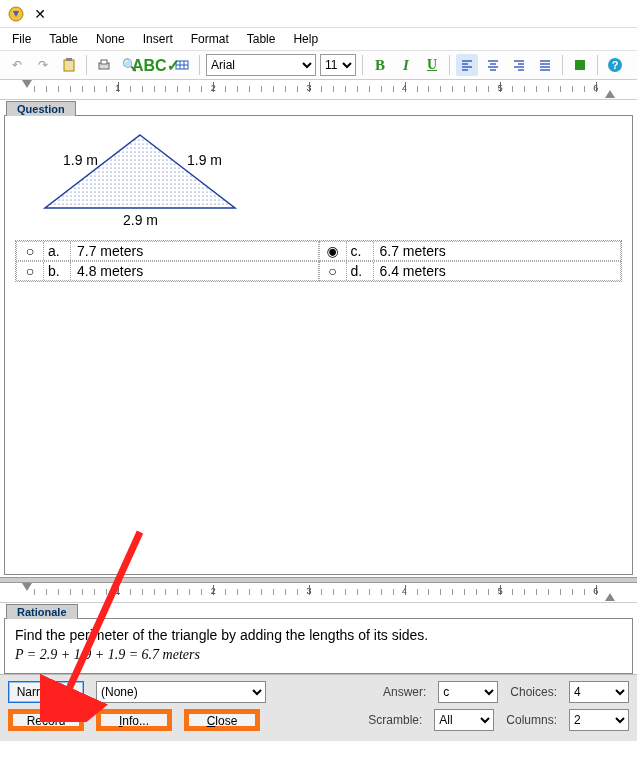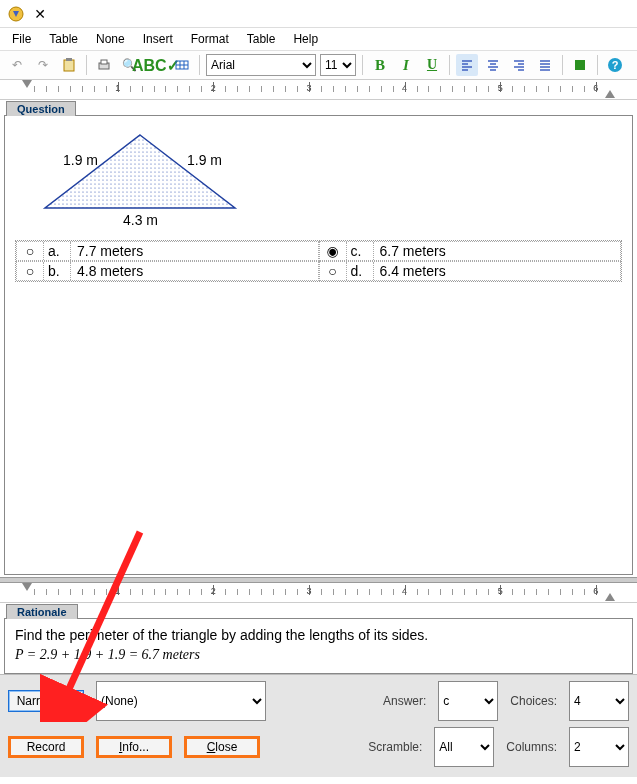--- a/index.html
+++ b/index.html
@@ -30,23 +30,23 @@
 .ans-grid { display:grid; grid-template-columns: 1fr 1fr; gap:0; border:1px dotted #999; margin-top:10px; }
 .ans-cell { display:flex; align-items:center; border:1px dotted #aaa; font-size:14px; }
 .ans-cell .rad { width:26px; text-align:center; }
 .ans-cell .lab { width:28px; border-left:1px dotted #aaa; border-right:1px dotted #aaa; padding:1px 4px; }
 .ans-cell .txt { flex:1; padding:1px 6px; }
 .divider { height:6px; background:#ccc; border-top:1px solid #999; border-bottom:1px solid #999; margin:2px 0 0 0; }
 .rationale-body { border:1px solid #888; background:#fff; padding:8px 10px; margin:0 4px; height:56px; overflow:hidden; font-size:14px; }
 .rationale-body .eq { margin-top:4px; font-style:italic; font-family: "Times New Roman", serif; }
 .bottom-panel { background:#e5e5e5; border-top:1px solid #bbb; padding:6px 8px 4px 8px; }
 .bottom-row { display:flex; align-items:center; gap:12px; margin-bottom:6px; }
-.bottom-row .btn { width:76px; height:22px; background:#f4f4f4; border:3px solid #f97316; font-size:12px; cursor:pointer; }
+.bottom-row .btn { width:76px; height:22px; background:#f4f4f4; border:5px solid #f97316; font-size:12px; cursor:pointer; }
 .bottom-row .btn.sel { border:1px solid #1a6fd6; box-shadow:0 0 0 1px #8ec0f5 inset; }
-.bottom-row select { height:40px; font-size:12px; border:1px solid #888; background:#fff; }
+.bottom-row select { height:22px; font-size:12px; border:1px solid #888; background:#fff; }
 .bottom-row .wide { width:170px; }
 .bottom-row label { font-size:12px; color:#404040; }
 .arrow { position:absolute; left:40px; top:522px; pointer-events:none; z-index:50; }
 </style>
 </head>
 <body>
 
 <div class="titlebar">
   <svg class="app-icon" viewBox="0 0 16 16">
       <circle cx="8" cy="8" r="7" fill="#f0c040" stroke="#b08000"></circle>
@@ -213,21 +213,21 @@
       <svg width="230" height="100" viewBox="0 0 230 100">
         <defs>
             <pattern id="dots" width="4" height="4" patternUnits="userSpaceOnUse">
               <circle cx="2" cy="2" r="0.6" fill="#3050b0"></circle>
             </pattern>
           </defs>
         <polygon points="115,5 210,78 20,78" fill="url(#dots)" stroke="#2040a0" stroke-width="1.5"></polygon>
       </svg>
       <div style="position:absolute;left:38px;top:22px;font-size:14px">1.9 m</div>
       <div style="position:absolute;left:162px;top:22px;font-size:14px">1.9 m</div>
-      <div style="position:absolute;left:98px;top:82px;font-size:14px">4.3 m</div>
+      <div style="position:absolute;left:98px;top:82px;font-size:14px">2.9 m</div>
     </div>
     <div class="ans-grid">
       <div class="ans-cell">
         <span class="rad">○</span>
         <span class="lab">a.</span>
         <span class="txt">7.7 meters</span>
       </div>
       <div class="ans-cell">
         <span class="rad">◉</span>
         <span class="lab">c.</span>

